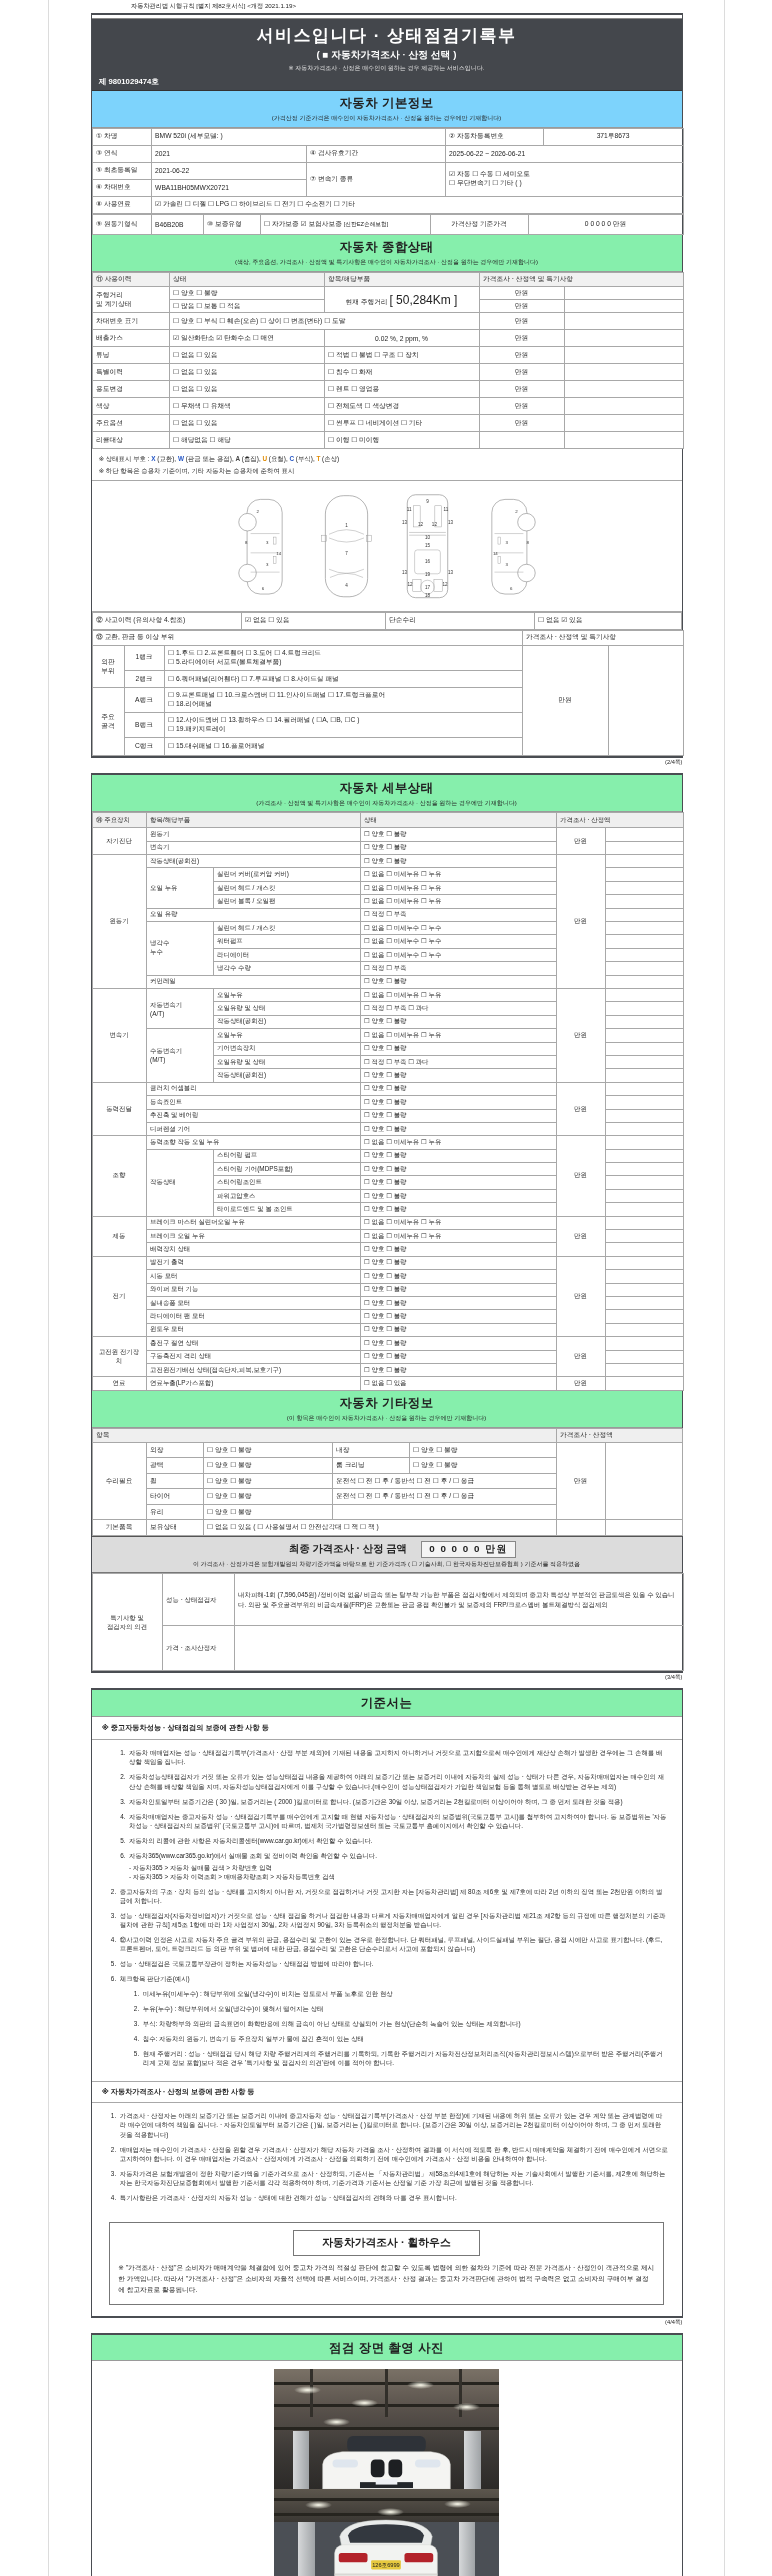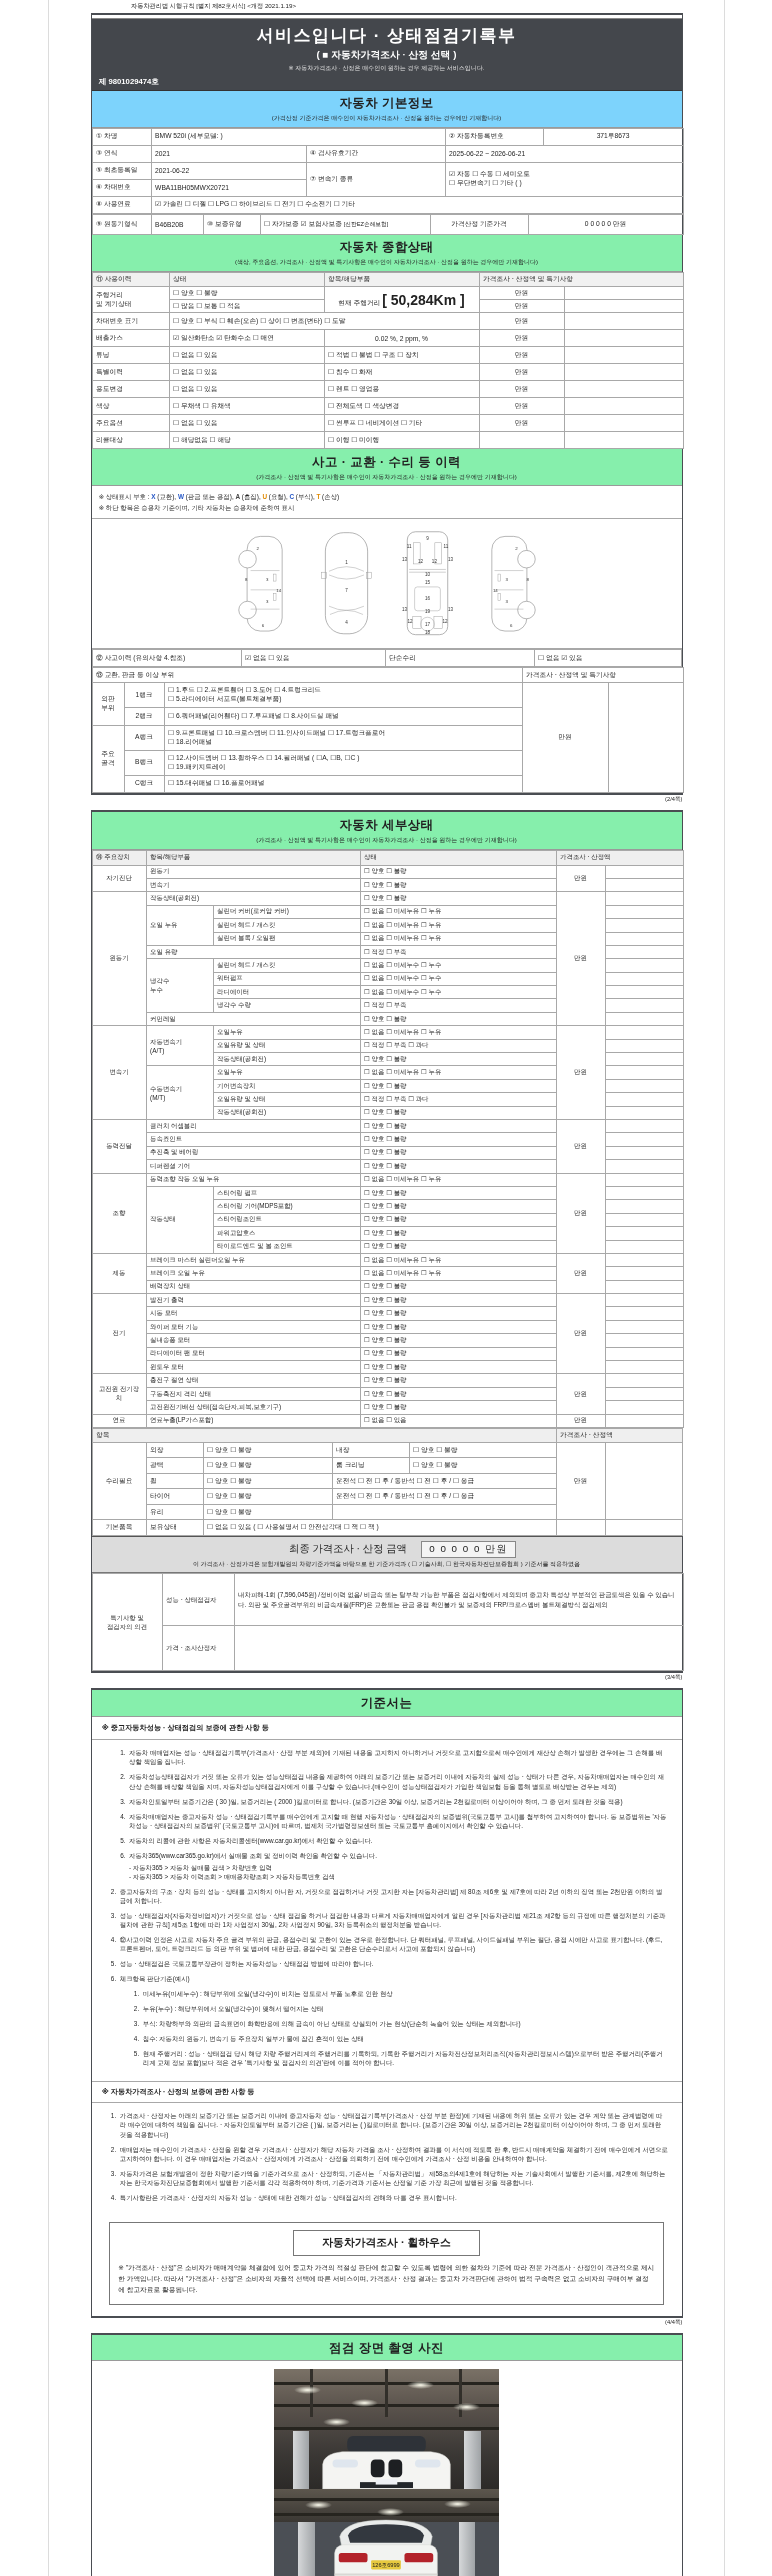--- a/index.html
+++ b/index.html
@@ -24,21 +24,21 @@
   table{border-collapse:collapse;width:100%;table-layout:fixed;}
   td{border:0.5px solid #a8a8a8;font-size:6.7px;padding:1px 3.6px;vertical-align:middle;overflow:hidden;}
   td.lab{background:#fff;}
   td.cen{text-align:center;}
   td.amt{text-align:center;}
   td.sp{background:#fff;}
   .pre{white-space:pre-line;}
   .t-basic tr{height:17px;} .t-basic2 tr{height:19.6px;}
   .t-ov tr{height:17px;} .t-ov tr.hd{height:14.4px;} .t-ov tr.half{height:13px;}
   .t-ov .hd td{background:#f1f1f1;}
-  .mil-num{font-size:14px;font-weight:bold;}
+  .mil-num{font-size:12px;font-weight:normal;}
   .small{font-size:5.7px;}
   
   .acnotes{padding:4.1px 7.2px;border-bottom:0.5px solid #a8a8a8;font-size:6.4px;line-height:1.8;}
   .diag{display:flex;justify-content:center;align-items:center;gap:24px;padding:6.2px 0;border-bottom:0.5px solid #a8a8a8;height:117px;}
   .diag svg{display:block;}
   .dnum{font-size:10px;fill:#333;text-anchor:middle;}
   .carline{fill:#fff;stroke:#8a8a8a;stroke-width:1.4;}
   .carline2{fill:none;stroke:#9a9a9a;stroke-width:1;}
   .t-acc tr{height:17px;}
   .t-ex tr{height:17.5px;} .t-ex tr.h2x{height:25px;}
@@ -46,21 +46,21 @@
   
   .t-det tr{height:13.4px;}
   .t-det tr.hd{height:15px;} .t-det .hd td{background:#efefef;}
   .t-det td{font-size:6.4px;padding:0.5px 3.6px;}
   .t-det td.g{text-align:center;}
   .t-det td.sub{text-align:left;}
   
   .t-et tr{height:15.5px;} .t-et tr.hd{height:14px;} .t-et .hd td{background:#efefef;}
   
   .fin{background:#dcdcdc;border-top:1px solid #555;border-bottom:0.5px solid #777;padding:3.6px 0 3.1px;text-align:center;}
-  .fin .row1{font-size:10.3px;font-weight:normal;margin-left:32px;}
+  .fin .row1{font-size:10.3px;font-weight:bold;margin-left:32px;}
   .fin .valbox{display:inline-block;border:0.5px solid #888;background:#f4f4f4;padding:1px 7.2px;margin-left:11.3px;font-size:9.8px;letter-spacing:1.5px;}
   .fin .note{font-size:6px;margin-top:2.6px;}
   .t-op tr.r1{height:52px;} .t-op tr.r2{height:45px;}
   .t-op td{vertical-align:middle;font-size:6.4px;line-height:1.5;}
   
   .nt-intro{padding:6.2px 10.3px;border-bottom:0.5px solid #a8a8a8;font-size:7.2px;font-weight:bold;}
   .nt-body{padding:8.2px 13.4px 5.2px;font-size:6.4px;line-height:1.45;}
   .ni{display:flex;margin-bottom:5.7px;}
   .ni .nn{width:11.3px;flex:none;text-align:right;margin-right:3.6px;}
   .ni .nt{flex:1;white-space:pre-line;}
@@ -253,24 +253,20 @@
       <tr>
         <td class="lab">리콜대상</td>
         <td class="st">☐ 해당없음  ☐ 해당</td>
         <td class="st">☐ 이행  ☐ 미이행</td>
         <td class="amt"></td>
         <td class="sp"></td>
       </tr>
     </tbody>
       </table>
 
-    <div class="band">
-      <div class="bt">사고 · 교환 · 수리 등 이력</div>
-      <div class="bs">(가격조사 · 산정액 및 특기사항은 매수인이 자동차가격조사 · 산정을 원하는 경우에만 기재합니다)</div>
-    </div>
 
     <div class="acnotes">
       <div><span>※ 상태표시 부호 : </span><span style="color: rgb(36, 86, 198); font-weight: bold;">X</span><span> (교환), </span><span style="color: rgb(36, 86, 198); font-weight: bold;">W</span><span> (판금 또는 용접), </span><span style="color: rgb(68, 68, 68); font-weight: bold;">A</span><span> (흠집), </span><span style="color: rgb(224, 138, 0); font-weight: bold;">U</span><span> (요철), </span><span style="color: rgb(36, 86, 198); font-weight: bold;">C</span><span> (부식), </span><span style="color: rgb(224, 138, 0); font-weight: bold;">T</span><span> (손상)</span></div>
       <div>※ 하단 항목은 승용차 기준이며, 기타 자동차는 승용차에 준하여 표시</div>
     </div>
 
     <div class="diag">
       <svg width="64" height="103" viewBox="0 0 120 235">
         <rect class="carline" x="26" y="10" width="80" height="216" rx="30"></rect>
         <circle class="carline" cx="27" cy="62" r="20"></circle>
@@ -656,20 +652,24 @@
       <tr>
             <td class="g">연료</td>
             <td colspan="2">연료누출(LP가스포함)</td>
             <td class="st">☐ 없음    ☐ 있음</td>
             <td class="amt">만원</td>
             <td class="sp"></td>
           </tr>
     </tbody>
       </table>
 
+    <div class="band">
+      <div class="bt">자동차 기타정보</div>
+      <div class="bs">(이 항목은 매수인이 자동차가격조사 · 산정을 원하는 경우에만 기재합니다)</div>
+    </div>
 
     <table class="t-et">
       <colgroup>
           <col style="width:54px">
           <col style="width:57px">
           <col style="width:129px">
           <col style="width:77px">
           <col style="width:147px">
           <col style="width:49px">
           <col style="width:77px">

